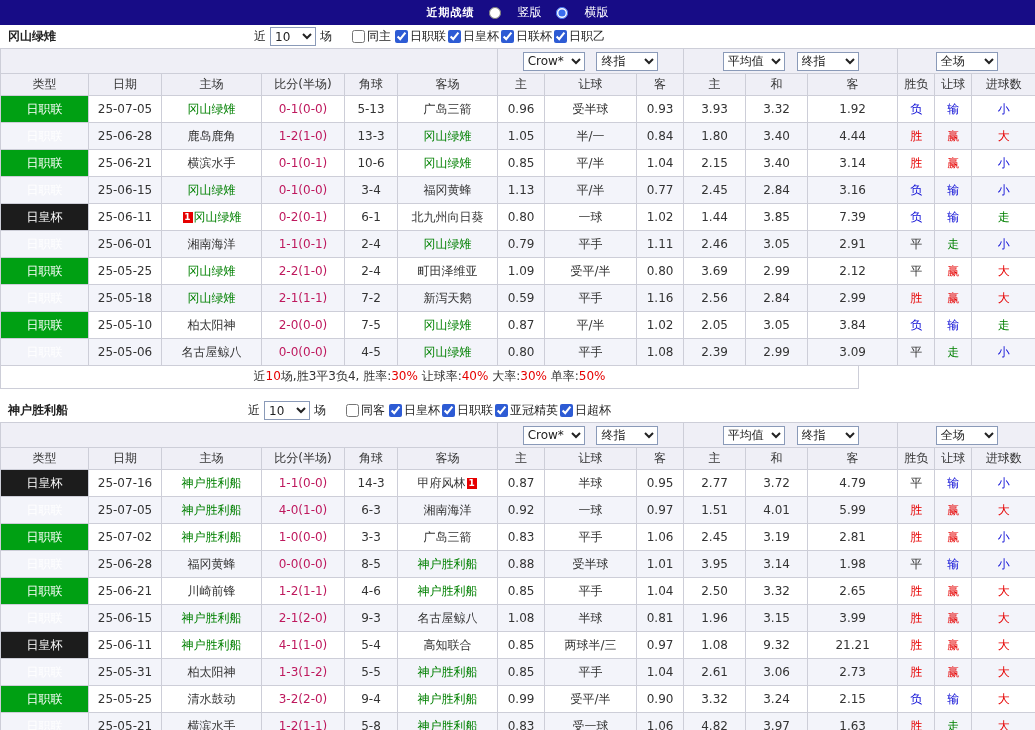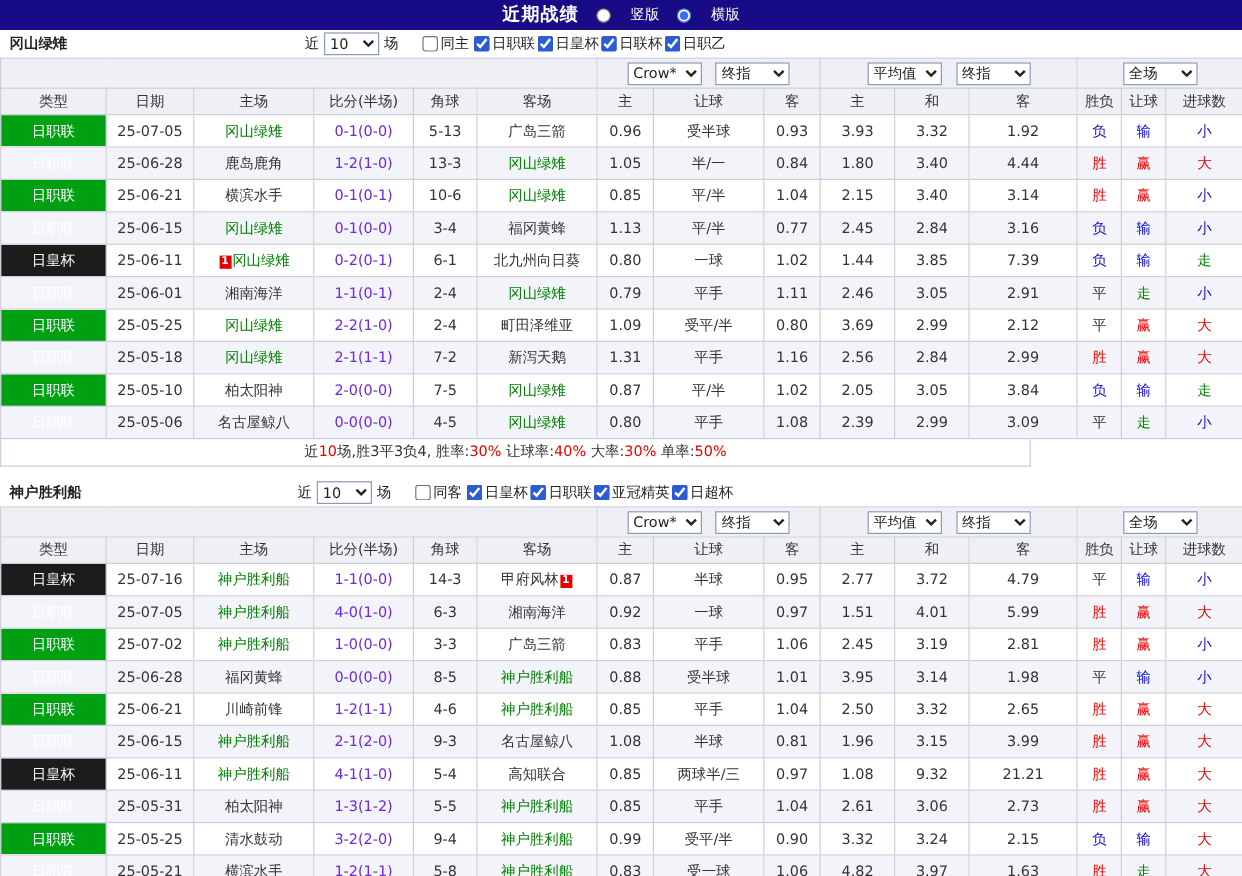--- a/index.html
+++ b/index.html
@@ -1,39 +1,39 @@
 <!DOCTYPE html>
 <html><head>
 <meta charset="utf-8">
 <style>
   html,body{margin:0;padding:0;}
   body{width:1035px;background:#fff;font-family:"DejaVu Sans","Liberation Sans",sans-serif;font-size:12px;color:#333;}
   .topbar{height:25px;background:#170c86;display:flex;align-items:center;justify-content:center;gap:14px;color:#fff;}
-  .topbar .title{font-weight:bold;font-size:15px;letter-spacing:1px;}
+  .topbar .title{font-weight:bold;font-size:11px;letter-spacing:1px;}
   .topbar label{display:inline-flex;align-items:center;gap:17px;font-size:12px;cursor:pointer;}
   .topbar input[type=radio]{width:12px;height:12px;accent-color:#3a6df0;margin:0;}
   .match-section{width:859px;border-radius:12px;}
   .filter-row{position:relative;height:23px;display:flex;align-items:center;justify-content:center;font-size:12px;color:#222;}
   .filter-row .team-name{position:absolute;left:8px;font-weight:bold;color:#222;}
   select{font-size:12px;height:19px;border:1px solid #8a9ab8;background:#fff;font-family:inherit;color:#222;}
   .count-select{width:46px;margin:0 4px;}
   .chk{display:inline-flex;align-items:center;margin-left:20px;cursor:pointer;}
   .chk input{width:13px;height:13px;accent-color:#2d5bd4;margin:0 2px 0 0;}
   .league-filters{display:inline-flex;align-items:center;margin-left:2px;}
   .league-filters .chk{margin-left:2px;}
   table{border-collapse:collapse;table-layout:fixed;width:1035px;padding-left:40px;}
   th,td{border:1px solid #cdced8;text-align:center;padding:0;white-space:nowrap;overflow:hidden;}
   thead th{background:#efeff6;font-weight:normal;font-size:12px;color:#333;height:21px;}
   .sel-row th{height:24px;}
   .sel-cell select{margin:0 4px;width:62px;}
   tbody td{height:26px;font-size:12px;color:#333;background:#fff;}
   tr.odd td{background:#f3f4fa;}
   td.type-green{background:#00a013;color:#fff;}
   td.type-black{background:#1c1c1c;color:#fff;}
-  .score{color:#6d28d9;}
+  .score{color:#be185d;}
   .team{cursor:pointer;}
   .team.focus{color:#008000;}
   .card{display:inline-block;background:#e60000;color:#fff;font-size:9px;font-weight:bold;line-height:11px;height:11px;min-width:8px;padding:0 1px;margin:0 1px;vertical-align:1px;}
   .v-red{color:#e60000;}
   .v-blue{color:#0d0dd6;}
   .v-green{color:#008000;}
   .v-dark{color:#333;}
   .summary{height:22px;line-height:21px;text-align:center;font-size:12px;color:#333;border:1px solid #cdced8;border-top:none;}
   .summary .red{color:#e60000;}
   .section-gap{height:10px;}
@@ -253,21 +253,21 @@
           <td class="v-red">赢</td>
           <td class="v-red">大</td>
         </tr>
         <tr class="odd">
           <td class="type-green">日职联</td>
           <td>25-05-18</td>
           <td><span class="team focus">冈山绿雉</span></td>
           <td class="score">2-1(1-1)</td>
           <td>7-2</td>
           <td><span class="team">新泻天鹅</span></td>
-          <td>1.31</td>
+          <td>0.59</td>
           <td>平手</td>
           <td>1.16</td>
           <td>2.56</td>
           <td>2.84</td>
           <td>2.99</td>
           <td class="v-red">胜</td>
           <td class="v-red">赢</td>
           <td class="v-red">大</td>
         </tr>
         <tr class="even">

